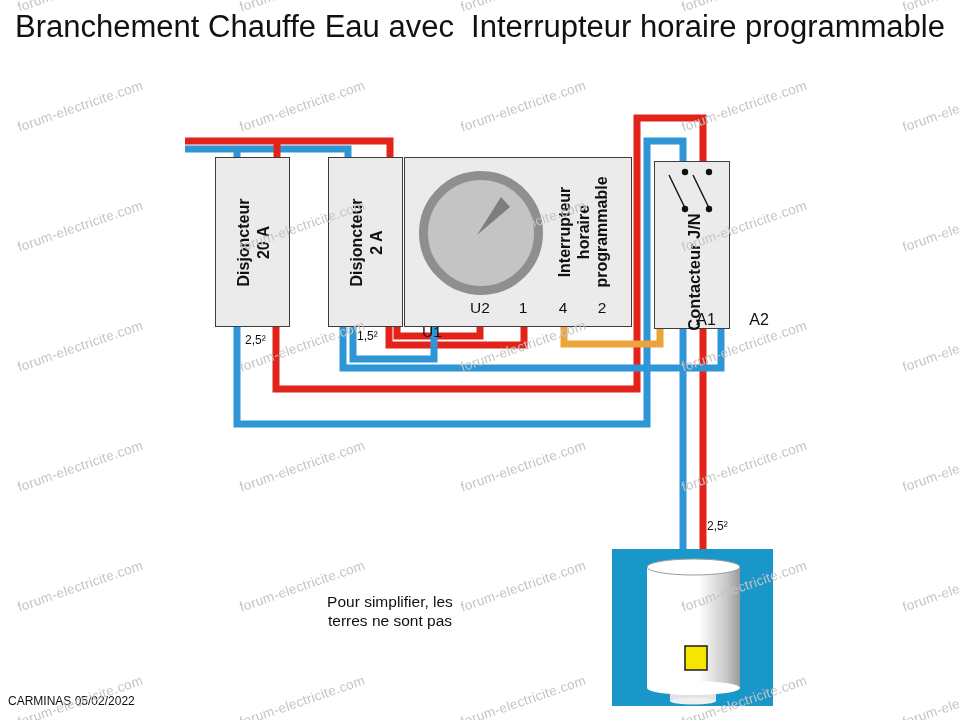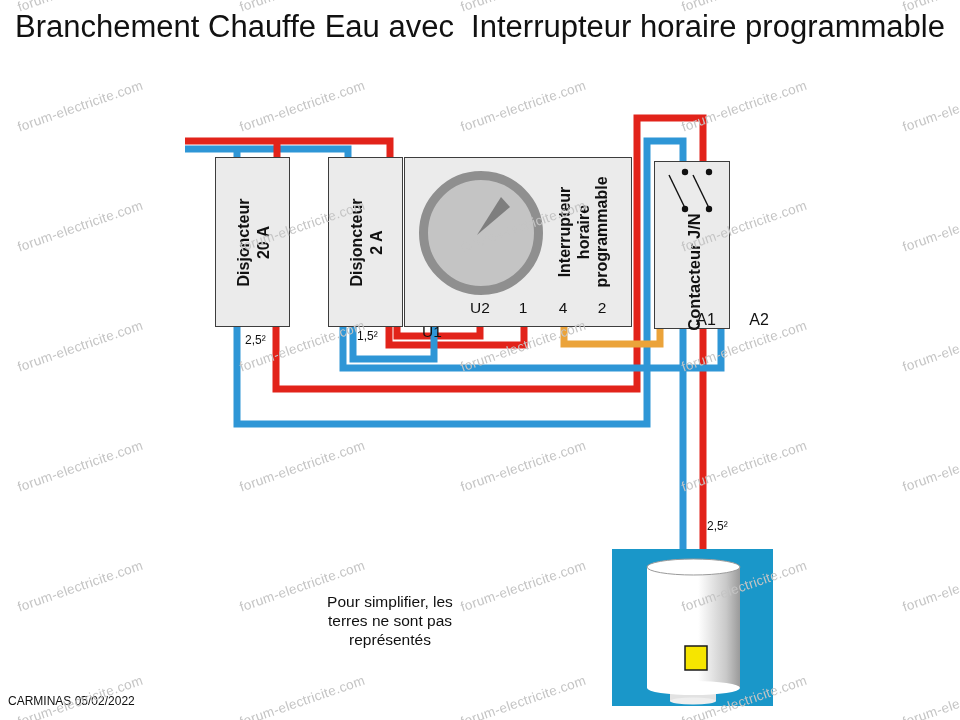--- a/index.html
+++ b/index.html
@@ -115,21 +115,20 @@
       <ellipse cx="81.5" cy="139" rx="46.5" ry="7" fill="#ffffff"></ellipse>
       <ellipse cx="81.5" cy="18" rx="46.5" ry="8" fill="#ffffff" stroke="#9a9a9a" stroke-width="1"></ellipse>
       <rect x="73" y="97" width="22" height="24" style="fill:var(--thermo-yellow);" stroke="#1a1a1a" stroke-width="1.5"></rect>
     </svg>
   </div>
 
   <div id="title">Branchement Chauffe Eau avec  Interrupteur horaire programmable</div>
   <div id="note">
     <div>Pour simplifier, les</div>
     <div>terres ne sont pas</div>
-    <div>représentés</div>
   </div>
   <div id="credit">CARMINAS 05/02/2022</div>
 
   <div id="wmlayer">
       <div class="wm" style="left: 18px; top: 0px;">forum-electricite.com</div>
       <div class="wm" style="left: 240px; top: 0px;">forum-electricite.com</div>
       <div class="wm" style="left: 461px; top: 0px;">forum-electricite.com</div>
       <div class="wm" style="left: 682px; top: 0px;">forum-electricite.com</div>
       <div class="wm" style="left: 903px; top: 0px;">forum-electricite.com</div>
       <div class="wm" style="left: 18px; top: 120px;">forum-electricite.com</div>

